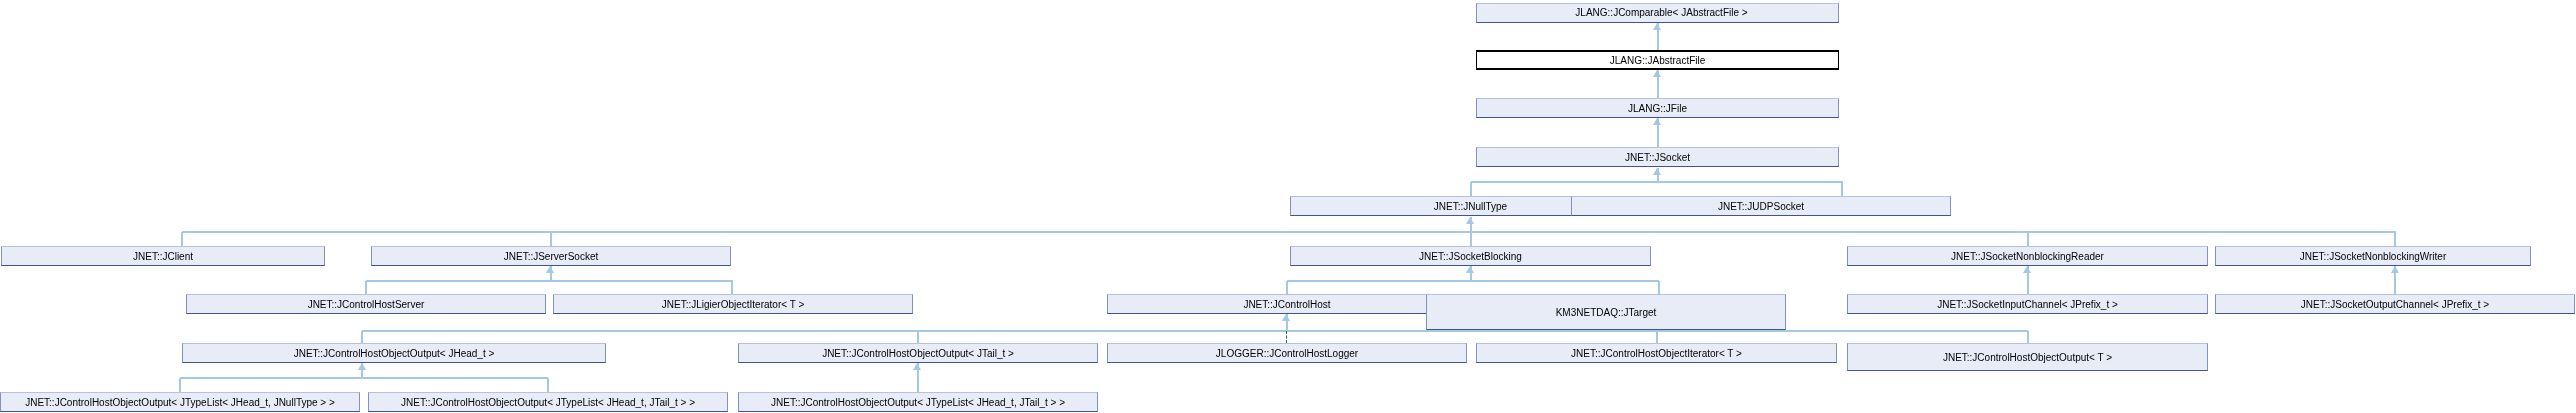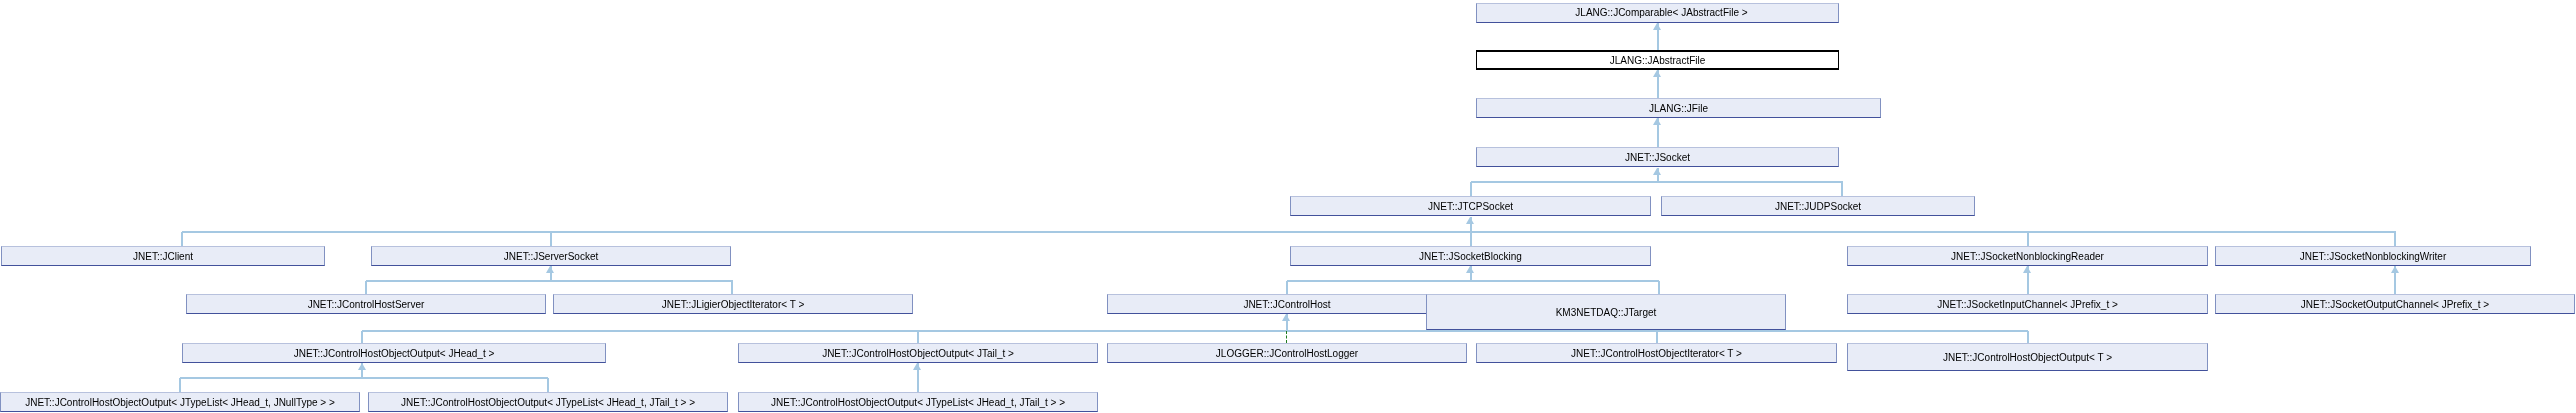--- a/index.html
+++ b/index.html
@@ -104,24 +104,24 @@
     <div class="seg seg-vdash" style="left: 1286px; top: 331px; height: 12.3px; border-left: 1.8px dashed rgb(31, 122, 31);"></div>
     <div class="arrow-up" style="left: 358px; top: 363px; border-bottom: 7px solid rgb(165, 200, 226);"></div>
     <div class="seg seg-v" style="left: 361px; top: 363px; height: 15px; background: rgb(165, 200, 226);"></div>
     <div class="seg seg-h" style="left: 180px; top: 377px; width: 368px; background: rgb(165, 200, 226);"></div>
     <div class="seg seg-v" style="left: 179px; top: 378px; height: 14px; background: rgb(165, 200, 226);"></div>
     <div class="seg seg-v" style="left: 547px; top: 378px; height: 14px; background: rgb(165, 200, 226);"></div>
     <div class="arrow-up" style="left: 913px; top: 363px; border-bottom: 7px solid rgb(165, 200, 226);"></div>
     <div class="seg seg-v" style="left: 917px; top: 363px; height: 29px; background: rgb(165, 200, 226);"></div>
     <div class="node" style="left: 1476px; top: 2.6px; width: 363px; height: 20px; padding-left: 8px;">JLANG::JComparable&lt; JAbstractFile &gt;</div>
     <div class="node focal" style="left: 1476px; top: 50px; width: 363px; height: 20px;">JLANG::JAbstractFile</div>
-    <div class="node" style="left: 1476px; top: 98px; width: 405px; height: 20px;">JLANG::JFile</div>
+    <div class="node" style="left: 1476px; top: 98px; width: 363px; height: 20px;">JLANG::JFile</div>
     <div class="node" style="left: 1476px; top: 147px; width: 363px; height: 20px;">JNET::JSocket</div>
-    <div class="node" style="left: 1290px; top: 196px; width: 361px; height: 20px;">JNET::JTCPSocket</div>
-    <div class="node" style="left: 1661px; top: 196px; width: 314px; height: 20px;">JNET::JUDPSocket</div>
+    <div class="node" style="left: 1290px; top: 196px; width: 361px; height: 20px;">JNET::JNullType</div>
+    <div class="node" style="left: 1571px; top: 196px; width: 380px; height: 20px;">JNET::JUDPSocket</div>
     <div class="node" style="left: 1px; top: 246px; width: 324px; height: 20px;">JNET::JClient</div>
     <div class="node" style="left: 371px; top: 246px; width: 360px; height: 20px;">JNET::JServerSocket</div>
     <div class="node" style="left: 1290px; top: 246px; width: 361px; height: 20px;">JNET::JSocketBlocking</div>
     <div class="node" style="left: 1847px; top: 246px; width: 361px; height: 20px;">JNET::JSocketNonblockingReader</div>
     <div class="node" style="left: 2215px; top: 246px; width: 316px; height: 20px;">JNET::JSocketNonblockingWriter</div>
     <div class="node" style="left: 186px; top: 294px; width: 360px; height: 20px;">JNET::JControlHostServer</div>
     <div class="node" style="left: 553px; top: 294px; width: 360px; height: 20px;">JNET::JLigierObjectIterator&lt; T &gt;</div>
     <div class="node" style="left: 1107px; top: 294px; width: 360px; height: 20px;">JNET::JControlHost</div>
     <div class="node" style="left: 1426px; top: 294px; width: 360px; height: 36px;">KM3NETDAQ::JTarget</div>
     <div class="node" style="left: 1847px; top: 294px; width: 361px; height: 20px;">JNET::JSocketInputChannel&lt; JPrefix_t &gt;</div>

